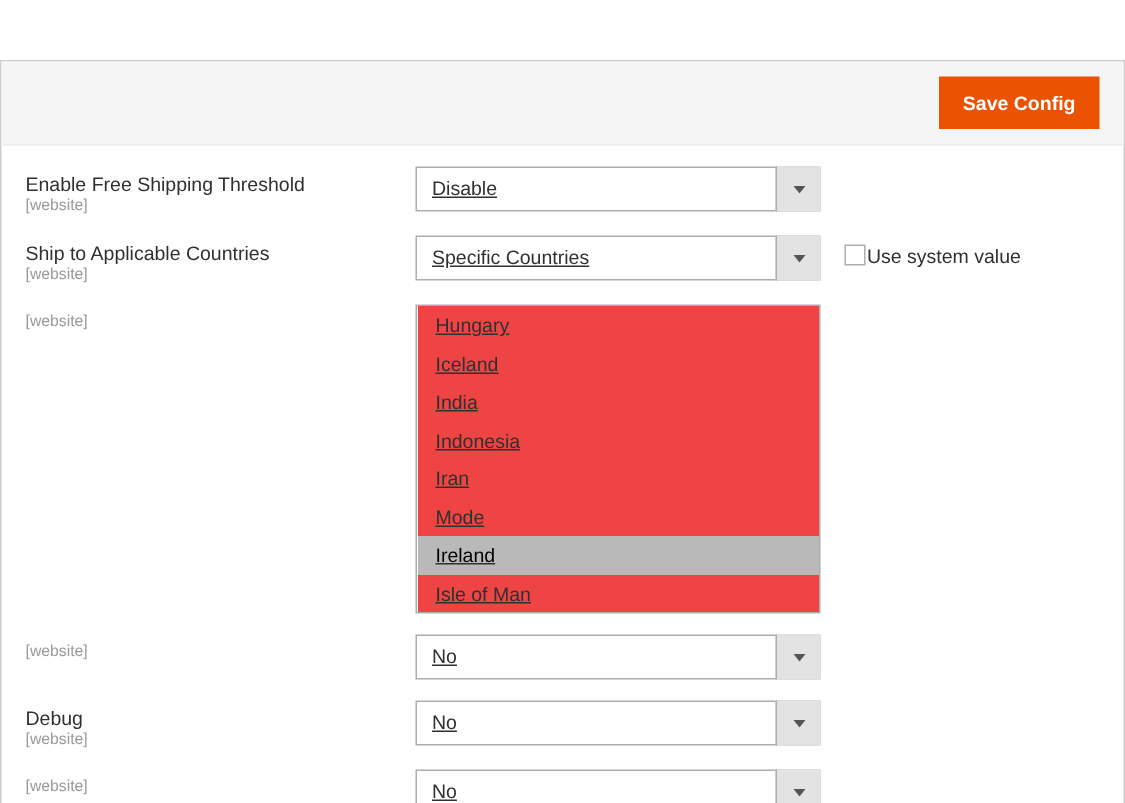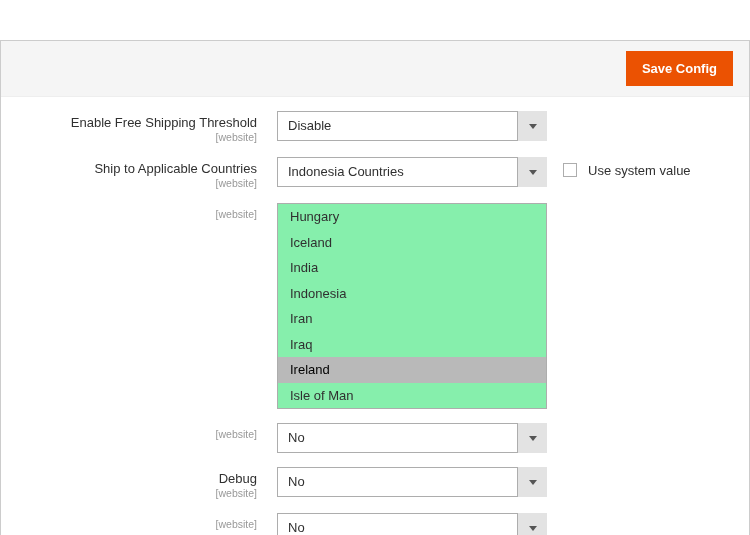--- a/index.html
+++ b/index.html
@@ -38,45 +38,46 @@
   .content {
     padding: 14px 16px 0 16px;
   }
   .row {
     display: flex;
     align-items: flex-start;
     margin-bottom: 14px;
   }
   .label-col {
     width: 260px;
-    text-align: right;
+    text-align: left;
     padding-right: 20px;
     padding-top: 4px;
   }
   .label-main {
     font-size: 13px;
     color: #303030;
     display: block;
   }
   .label-scope {
     font-size: 10.5px;
     color: #999;
     display: block;
     margin-top: 1px;
   }
   .field-col {
     width: 270px;
     position: relative;
+    text-decoration: underline;
   }
   .extra-col {
     padding-left: 16px;
     padding-top: 6px;
     display: flex;
     align-items: flex-start;
-    gap: 11px;
+    gap: 1px;
   }
   .select-wrap {
     position: relative;
     width: 270px;
   }
   .select-display {
     border: 1px solid #adadad;
     height: 30px;
     line-height: 28px;
     padding: 0 36px 0 10px;
@@ -110,21 +111,21 @@
     height: 30px;
     width: 270px;
     padding: 0 10px;
     font-size: 13px;
   }
   .multi-select {
     border: 1px solid #adadad;
     width: 270px;
     height: 206px;
     overflow-y: scroll;
-    background: #86efac;
+    background: #ef4444;
     position: relative;
   }
   .multi-select::-webkit-scrollbar {
     width: 6px;
   }
   .multi-select::-webkit-scrollbar-thumb {
     background: #888;
     border-radius: 3px;
   }
   .multi-select::-webkit-resizer {
@@ -179,21 +180,21 @@
       </div>
     </div>
 
     <div class="row">
       <div class="label-col">
         <span class="label-main">Ship to Applicable Countries</span>
         <span class="label-scope">[website]</span>
       </div>
       <div class="field-col">
         <div class="select-wrap">
-          <div class="select-display">Indonesia Countries</div>
+          <div class="select-display">Specific Countries</div>
           <div class="select-arrow"></div>
         </div>
       </div>
       <div class="extra-col">
         <span class="checkbox"></span>
         <span class="checkbox-label">Use system value</span>
       </div>
     </div>
 
     <div class="row">
@@ -201,21 +202,21 @@
         <span class="label-scope">[website]</span>
       </div>
       <div class="field-col">
         <div class="multi-select" id="multi-select">
 
         <div class="ms-option">Hungary</div>
             <div class="ms-option">Iceland</div>
             <div class="ms-option">India</div>
             <div class="ms-option">Indonesia</div>
             <div class="ms-option">Iran</div>
-            <div class="ms-option">Iraq</div>
+            <div class="ms-option">Mode</div>
             <div class="ms-option selected">Ireland</div>
             <div class="ms-option">Isle of Man</div>
             <div class="ms-option">Israel</div>
           </div>
       </div>
     </div>
 
     <div class="row">
       <div class="label-col">
         <span class="label-scope">[website]</span>

